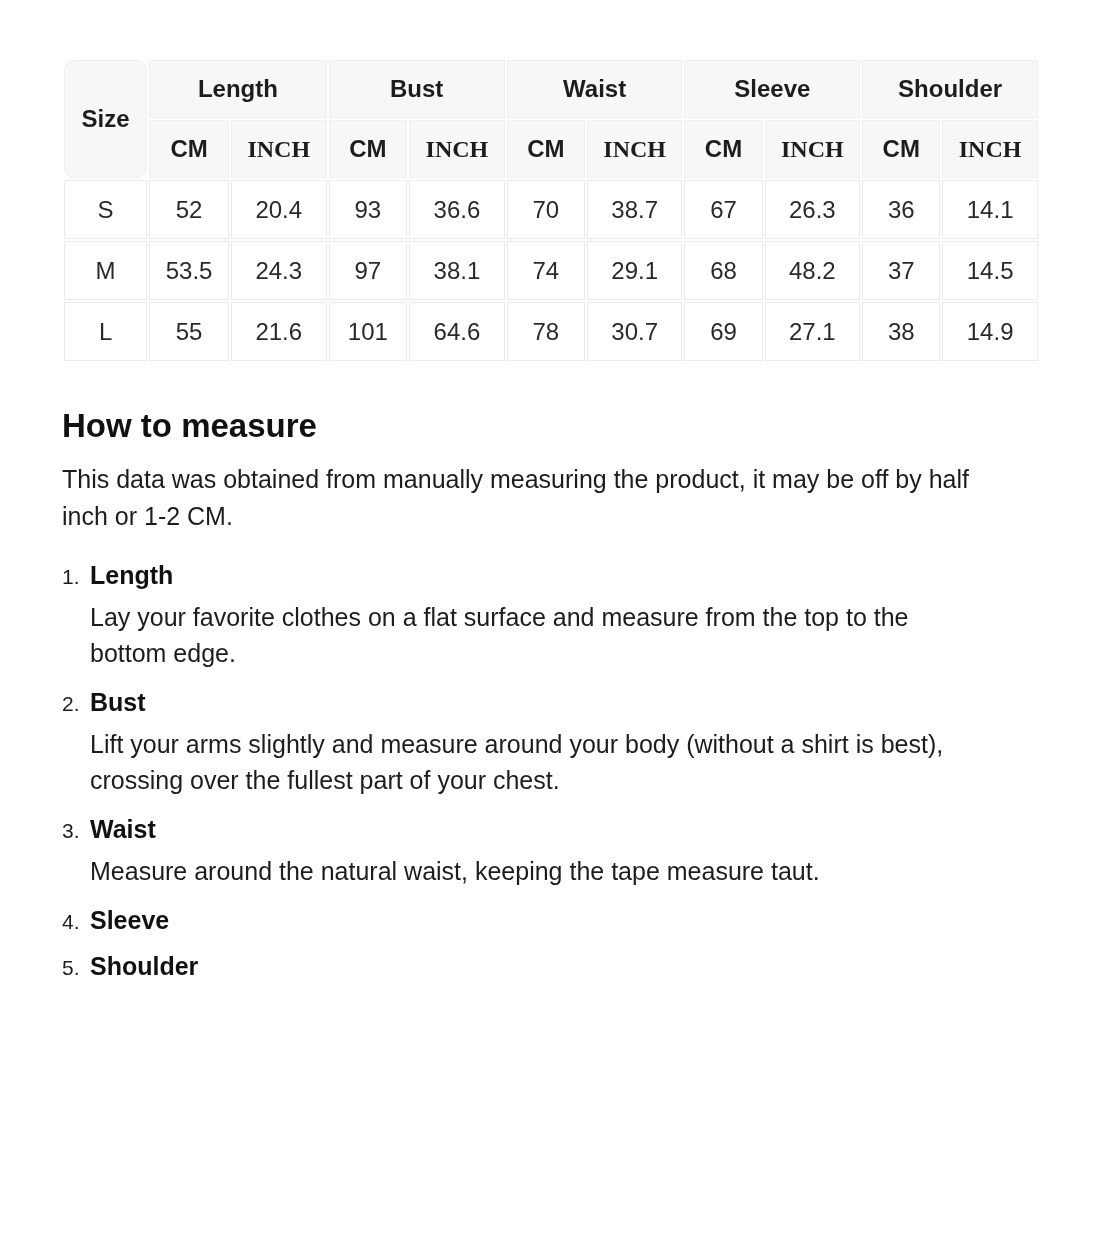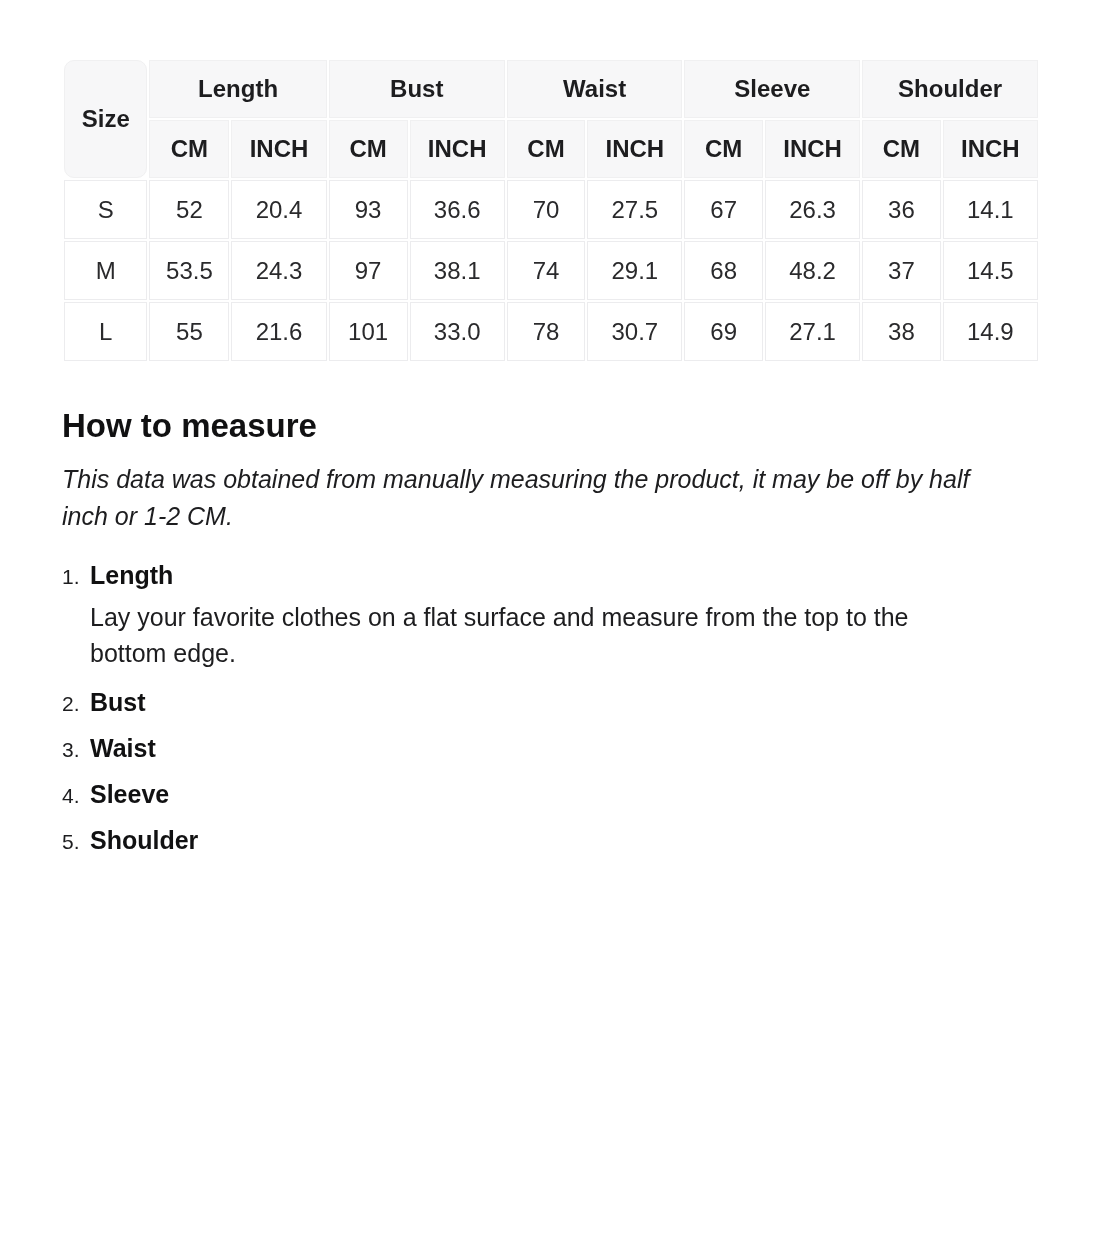--- a/index.html
+++ b/index.html
@@ -42,36 +42,35 @@
     border: 1px solid #ececee;
     font-weight: 400;
     font-size: 24px;
     color: #2a2a2c;
     height: 59px;
     text-align: center;
     padding: 0 10px;
   }
   table.size-chart th.corner { width: 86px; border-radius: 10px; }
   table.size-chart th.unit-cm { width: 82px; }
-  table.size-chart th.unit-inch { width: 98px; }
+  table.size-chart th.unit-inch { width: 98px; font-family: Liberation Serif, serif; }
 
   
   h2.section-title {
     font-size: 33px;
     font-weight: 700;
     line-height: 38px;
     margin: 44px 0 16px 0;
     color: #111112;
   }
   p.intro {
     font-size: 25px;
     line-height: 37px;
     margin: 15px 0 10px 0;
     max-width: 978px;
-    font-style: italic;
   }
   .steps {
     margin-top: 26px;
     max-width: 990px;
   }
   .step { margin-top: 17px; }
   .step-head {
     display: flex;
     align-items: baseline;
   }
@@ -124,21 +123,21 @@
           </tr>
         </thead>
       <tbody>
           <tr>
             <td>S</td>
             <td>52</td>
             <td>20.4</td>
             <td>93</td>
             <td>36.6</td>
             <td>70</td>
-            <td>27.5</td>
+            <td>38.7</td>
             <td>67</td>
             <td>26.3</td>
             <td>36</td>
             <td>14.1</td>
           </tr>
           <tr>
             <td>M</td>
             <td>53.5</td>
             <td>24.3</td>
             <td>97</td>
@@ -148,21 +147,21 @@
             <td>68</td>
             <td>48.2</td>
             <td>37</td>
             <td>14.5</td>
           </tr>
           <tr>
             <td>L</td>
             <td>55</td>
             <td>21.6</td>
             <td>101</td>
-            <td>33.0</td>
+            <td>64.6</td>
             <td>78</td>
             <td>30.7</td>
             <td>69</td>
             <td>27.1</td>
             <td>38</td>
             <td>14.9</td>
           </tr>
         </tbody>
     </table>
 
@@ -176,26 +175,28 @@
             <span class="step-num">1.</span>
             <span class="step-label">Length</span>
           </div>
           <p class="step-desc">Lay your favorite clothes on a flat surface and measure from the top to the bottom edge.</p>
         </div>
         <div class="step">
           <div class="step-head">
             <span class="step-num">2.</span>
             <span class="step-label">Bust</span>
           </div>
+          <p class="step-desc">Lift your arms slightly and measure around your body (without a shirt is best), crossing over the fullest part of your chest.</p>
         </div>
         <div class="step">
           <div class="step-head">
             <span class="step-num">3.</span>
             <span class="step-label">Waist</span>
           </div>
+          <p class="step-desc">Measure around the natural waist, keeping the tape measure taut.</p>
         </div>
         <div class="step">
           <div class="step-head">
             <span class="step-num">4.</span>
             <span class="step-label">Sleeve</span>
           </div>
         </div>
         <div class="step">
           <div class="step-head">
             <span class="step-num">5.</span>

